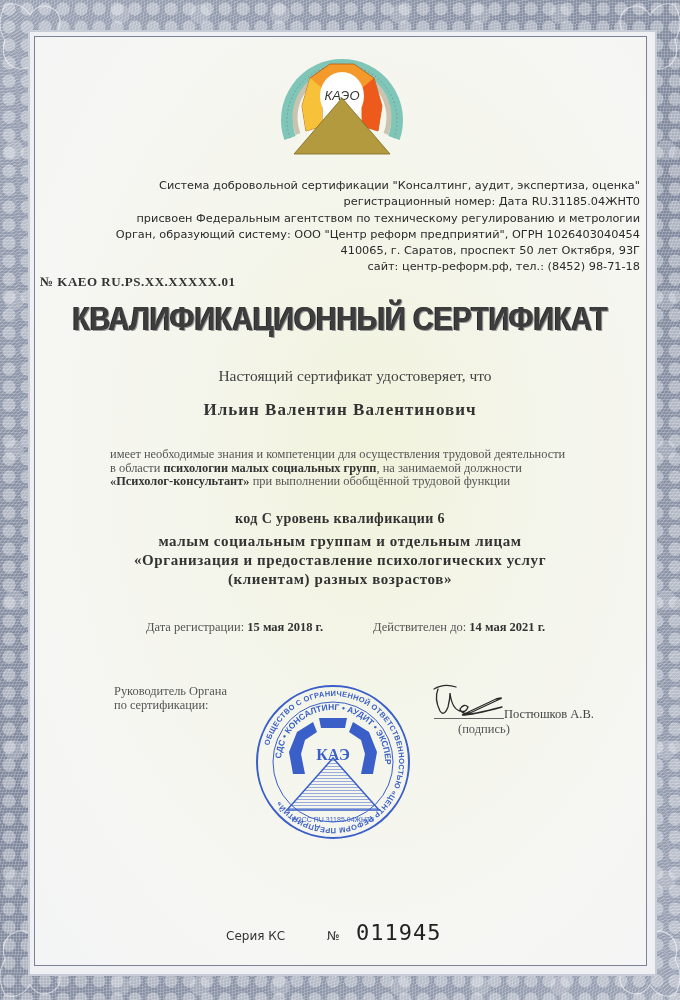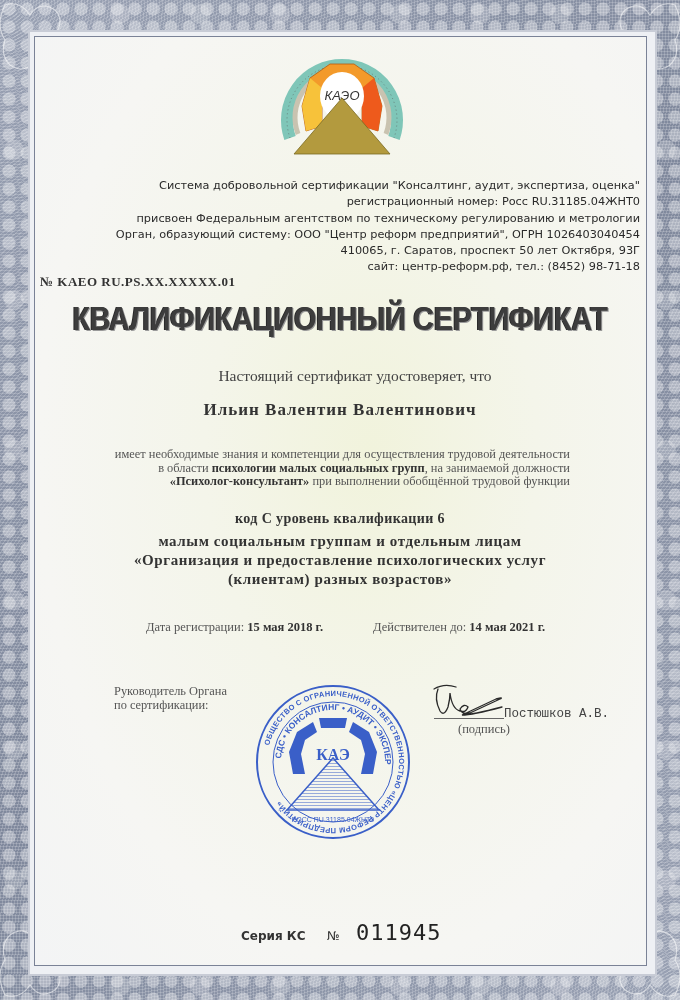--- a/index.html
+++ b/index.html
@@ -47,21 +47,21 @@
   }
   .certifies {
     position: absolute; left: 55px; width: 600px; top: 367px; text-align: center;
     font-size: 15.5px; color: #444;
   }
   .holder {
     position: absolute; left: 40px; width: 600px; top: 400px; text-align: center;
     font-size: 17px; font-weight: bold; color: #333; letter-spacing: 1px;
   }
   .body-text {
-    position: absolute; left: 110px; width: 460px; top: 448px; text-align: right;
+    position: absolute; left: 110px; width: 460px; top: 448px; text-align: left;
     font-size: 12.4px; line-height: 13.6px; color: #555;
   }
   .body-text b { color: #333; }
   .code {
     position: absolute; left: 40px; width: 600px; top: 511px; text-align: center;
     font-size: 14px; font-weight: bold; color: #333; letter-spacing: 0.4px;
   }
   .function {
     position: absolute; left: 90px; width: 500px; top: 532px; text-align: center;
     font-size: 15px; font-weight: bold; line-height: 19px; color: #333; letter-spacing: 0.6px;
@@ -71,25 +71,25 @@
   }
   .dates b { color: #333; text-align: right; }
   .date-reg { left: 146px; }
   .date-valid { left: 373px; }
   .head-label {
     position: absolute; left: 114px; top: 684px; font-size: 12.4px; line-height: 14px; color: #555;
   }
   .stamp { position: absolute; left: 253px; top: 682px; width: 160px; height: 160px; }
   .signature { position: absolute; left: 428px; top: 677px; width: 90px; height: 45px; }
   .sig-line { position: absolute; left: 434px; top: 718px; width: 70px; height: 1px; background: #666; }
-  .signer { position: absolute; left: 504px; top: 707px; font-size: 12.5px; color: #444; font-family: Liberation Mono, monospace; }
+  .signer { position: absolute; left: 504px; top: 707px; font-size: 12.5px; color: #444; }
   .sig-caption { position: absolute; left: 458px; top: 722px; font-size: 12.5px; color: #555; }
   .series-label {
-    position: absolute; left: 241px; top: 929px;
-    font-family: "DejaVu Sans", sans-serif; font-size: 12px; color: #333; font-weight: bold;
+    position: absolute; left: 226px; top: 929px;
+    font-family: "DejaVu Sans", sans-serif; font-size: 12px; color: #333;
   }
   .num-sign {
     position: absolute; left: 327px; top: 929px;
     font-family: "DejaVu Sans", sans-serif; font-size: 12px; color: #333;
   }
   .serial {
     position: absolute; left: 356px; top: 920px;
     font-family: "DejaVu Sans Mono", monospace; font-size: 22px; color: #222; letter-spacing: 1px;
   }
 </style>
@@ -143,21 +143,21 @@
   <polygon points="34,105 30,80 38,52 58,38 82,38 102,52 110,80 106,105 90,100 90,62 70,50 50,62 50,100" fill="#f39a2a" stroke="#b55a10" stroke-width="0.8"></polygon>
   <polygon points="34,105 30,80 38,52 50,62 50,100" fill="#f7c23a"></polygon>
   <polygon points="110,80 106,105 90,100 90,62 102,52" fill="#ee5a1c"></polygon>
   <ellipse cx="70" cy="70" rx="22" ry="24" fill="#ffffff"></ellipse>
   <text x="70" y="74" text-anchor="middle" font-family="Liberation Sans, sans-serif" font-style="italic" font-size="13" fill="#333">КАЭО</text>
   <polygon points="70,72 22,128 118,128" fill="#b39a3e" stroke="#7a6a22" stroke-width="0.8"></polygon>
 </svg>
 
 <div class="org-block">
   <div>Система добровольной сертификации "Консалтинг, аудит, экспертиза, оценка"</div>
-  <div>регистрационный номер: Росс RU.31185.04ЖНТ0</div>
+  <div>регистрационный номер: Дата RU.31185.04ЖНТ0</div>
   <div>присвоен Федеральным агентством по техническому регулированию и метрологии</div>
   <div>Орган, образующий систему: ООО "Центр реформ предприятий", ОГРН 1026403040454</div>
   <div>410065, г. Саратов, проспект 50 лет Октября, 93Г</div>
   <div>сайт: центр-реформ.рф, тел.: (8452) 98-71-18</div>
 </div>
 
 <div class="reg-num">№ KAEO RU.PS.XX.XXXXX.01</div>
 
 <div class="title">КВАЛИФИКАЦИОННЫЙ СЕРТИФИКАТ</div>
 

